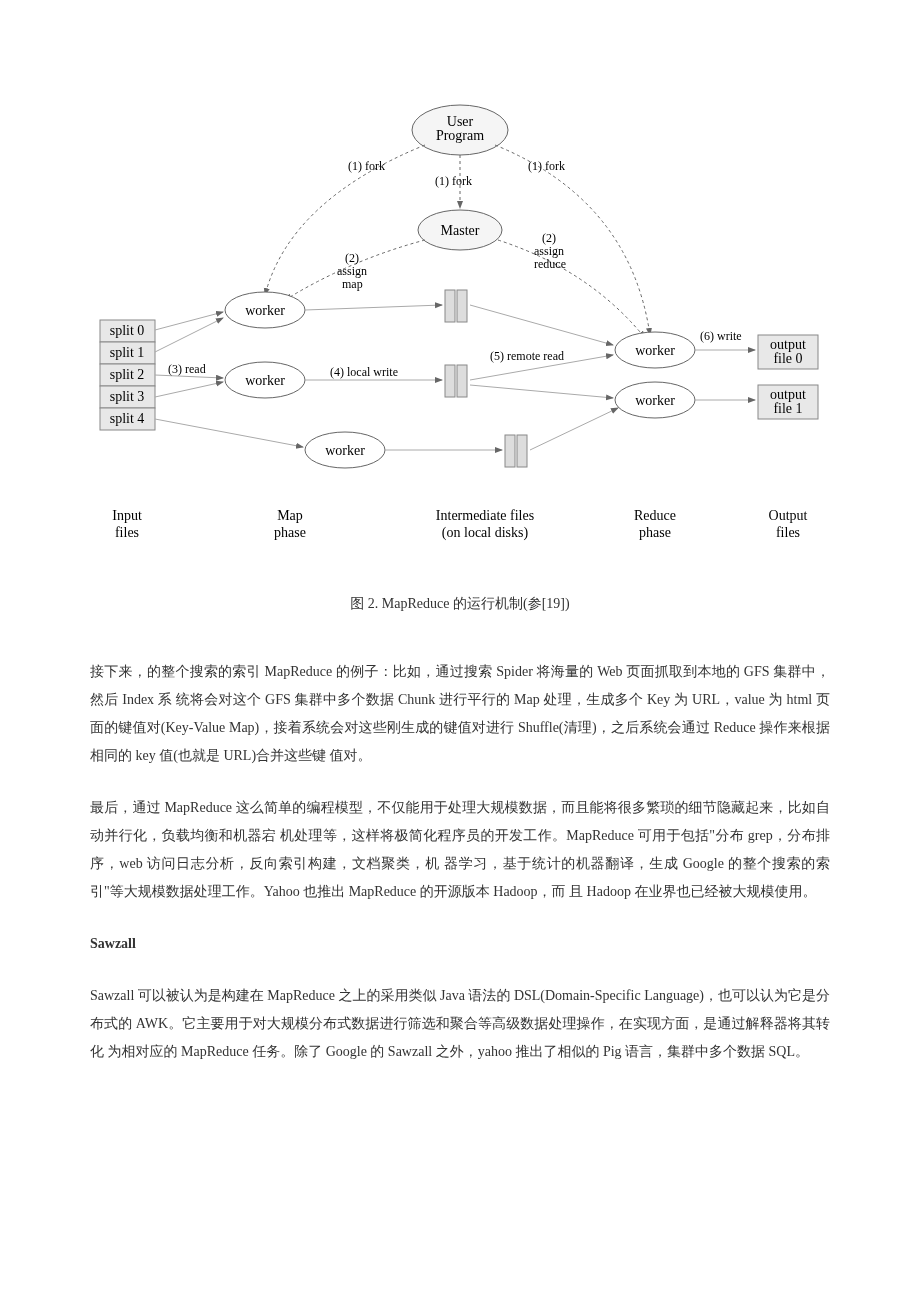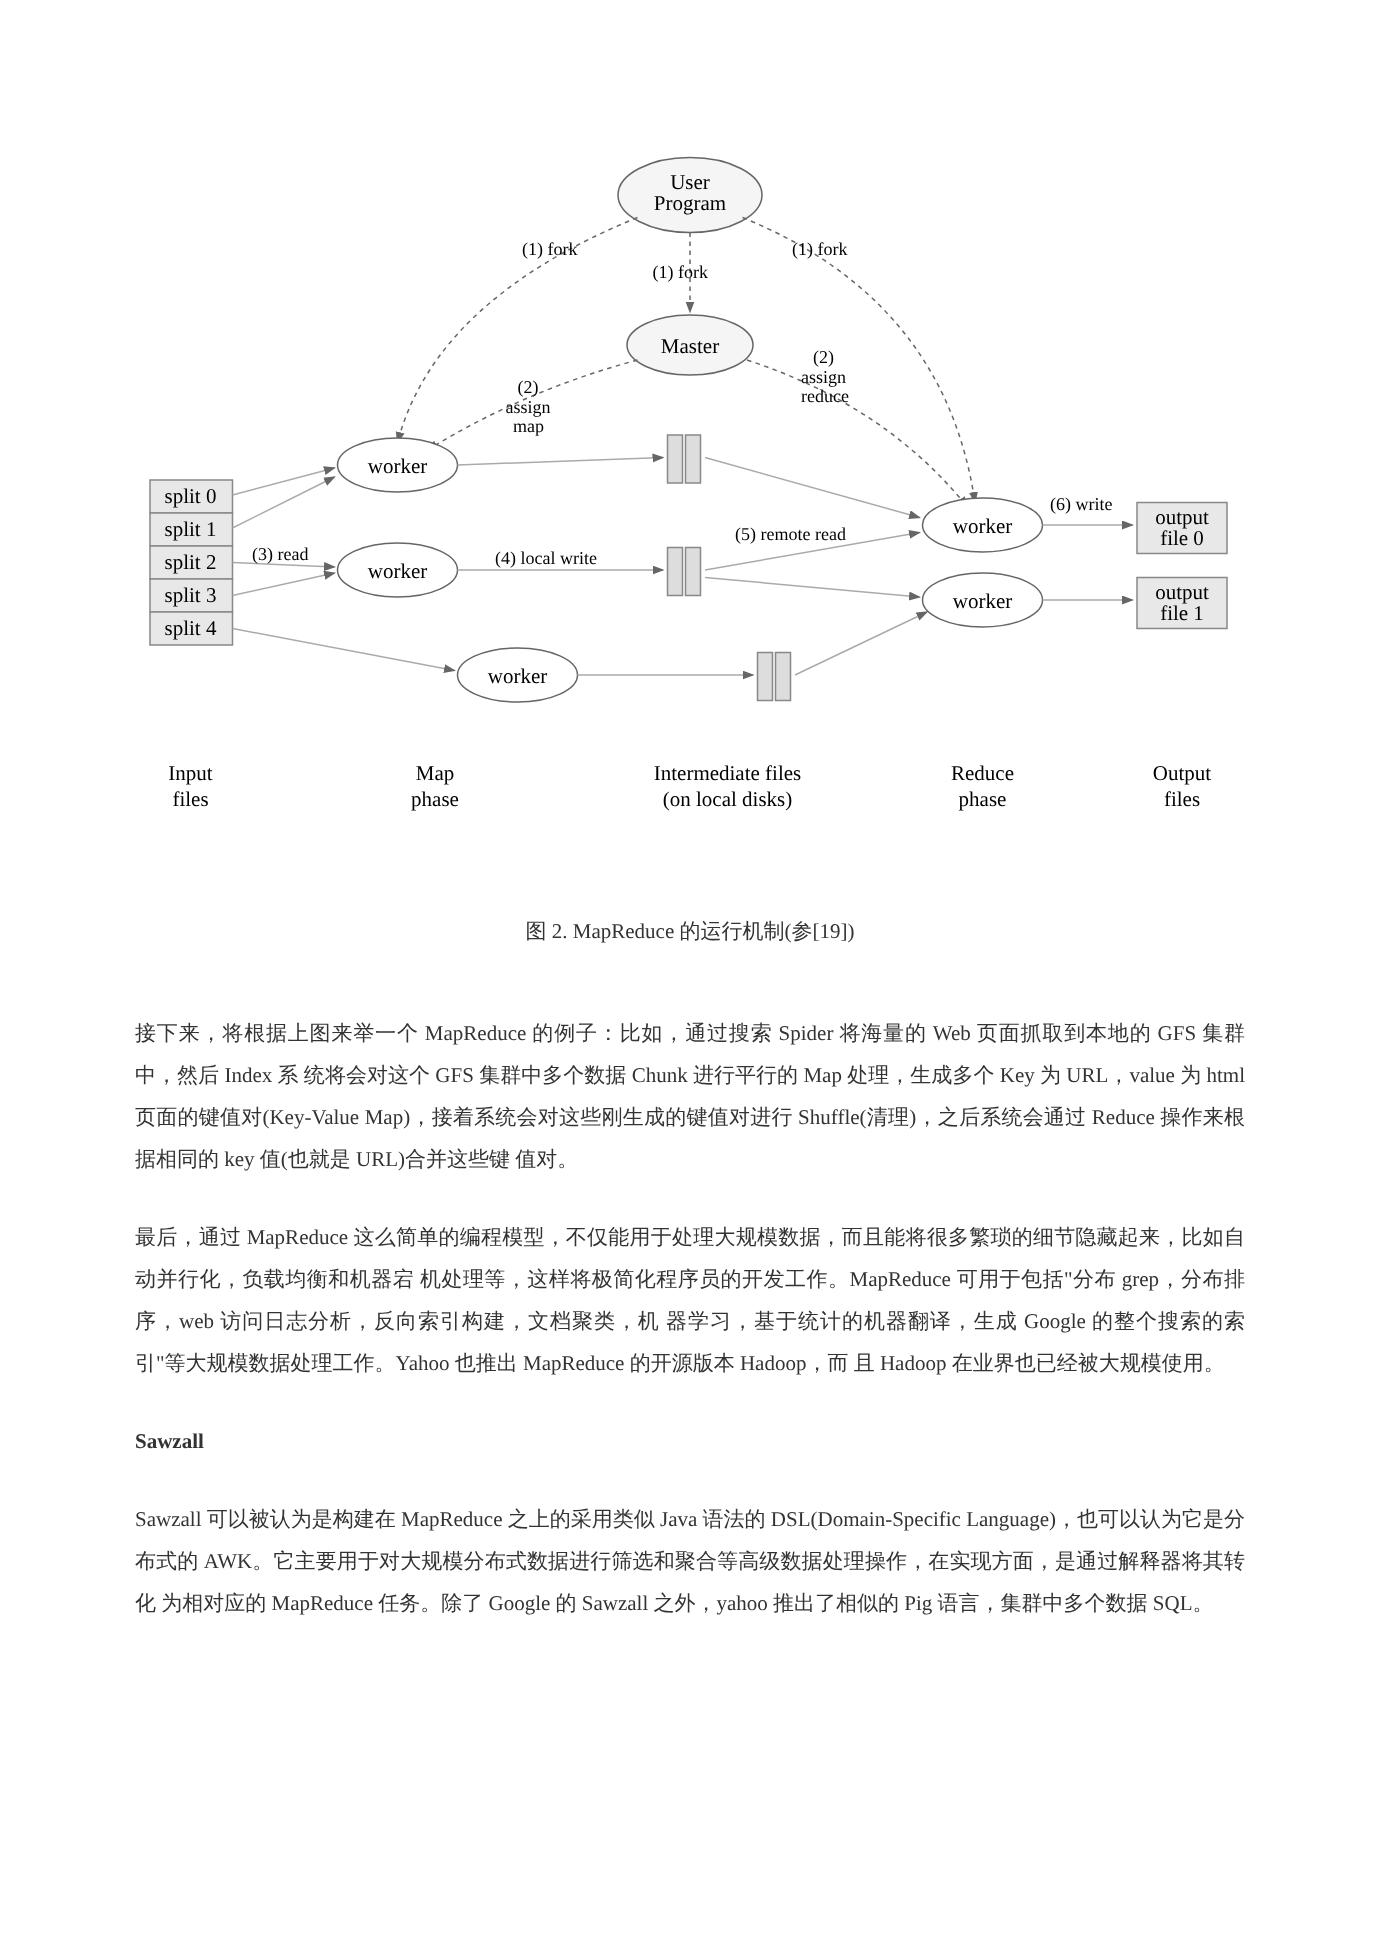--- a/index.html
+++ b/index.html
@@ -1,17 +1,17 @@
 <!DOCTYPE html>
 <html><head>
 <meta charset="utf-8">
 <style>
   body { font-family: 'Times New Roman', 'SimSun', serif; margin: 0; padding: 60px 90px; font-size: 14px; color: #333; line-height: 2; }
   .diagram-wrap { margin: 40px auto 20px; width: 740px; }
-  .caption { text-align: center; margin: 48px 0 40px; font-size: 14px; }
+  .caption { text-align: center; margin: 30px 0 40px; font-size: 14px; }
   .para { text-align: justify; margin-bottom: 24px; }
   .section-head { font-weight: bold; margin: 10px 0 24px; }
   svg { display: block; margin: 0 auto; }
   .node-label { font-family: 'Times New Roman', serif; font-size: 14px; }
   .edge-label { font-family: 'Times New Roman', serif; font-size: 12px; }
   .phase-label { font-family: 'Times New Roman', serif; font-size: 14px; }
 </style>
 </head>
 <body>
 
@@ -124,16 +124,16 @@
   <text x="395" y="437" text-anchor="middle" class="phase-label">(on local disks)</text>
   <text x="565" y="420" text-anchor="middle" class="phase-label">Reduce</text>
   <text x="565" y="437" text-anchor="middle" class="phase-label">phase</text>
   <text x="698" y="420" text-anchor="middle" class="phase-label">Output</text>
   <text x="698" y="437" text-anchor="middle" class="phase-label">files</text>
 </svg>
 </div>
 
 <div class="caption">图 2. MapReduce 的运行机制(参[19])</div>
 
-<div class="para">接下来，将根据上图来举一个 MapReduce 的例子：比如，通过搜索 Spider 将海量的 Web 页面抓取到本地的 GFS 集群中，然后 Index 系 统将会对这个 GFS 集群中多个数据 Chunk 进行平行的 Map 处理，生成多个 Key 为 URL，value 为 html 页面的键值对(Key-Value Map)，接着系统会对这些刚生成的键值对进行 Shuffle(清理)，之后系统会通过 Reduce 操作来根据相同的 key 值(也就是 URL)合并这些键 值对。</div>
+<div class="para">接下来，的整个搜索的索引 MapReduce 的例子：比如，通过搜索 Spider 将海量的 Web 页面抓取到本地的 GFS 集群中，然后 Index 系 统将会对这个 GFS 集群中多个数据 Chunk 进行平行的 Map 处理，生成多个 Key 为 URL，value 为 html 页面的键值对(Key-Value Map)，接着系统会对这些刚生成的键值对进行 Shuffle(清理)，之后系统会通过 Reduce 操作来根据相同的 key 值(也就是 URL)合并这些键 值对。</div>
 <div class="para">最后，通过 MapReduce 这么简单的编程模型，不仅能用于处理大规模数据，而且能将很多繁琐的细节隐藏起来，比如自动并行化，负载均衡和机器宕 机处理等，这样将极简化程序员的开发工作。MapReduce 可用于包括"分布 grep，分布排序，web 访问日志分析，反向索引构建，文档聚类，机 器学习，基于统计的机器翻译，生成 Google 的整个搜索的索引"等大规模数据处理工作。Yahoo 也推出 MapReduce 的开源版本 Hadoop，而 且 Hadoop 在业界也已经被大规模使用。</div>
 <div class="section-head">Sawzall</div>
 <div class="para">Sawzall 可以被认为是构建在 MapReduce 之上的采用类似 Java 语法的 DSL(Domain-Specific Language)，也可以认为它是分布式的 AWK。它主要用于对大规模分布式数据进行筛选和聚合等高级数据处理操作，在实现方面，是通过解释器将其转化 为相对应的 MapReduce 任务。除了 Google 的 Sawzall 之外，yahoo 推出了相似的 Pig 语言，集群中多个数据 SQL。</div>
 
 </body></html>

